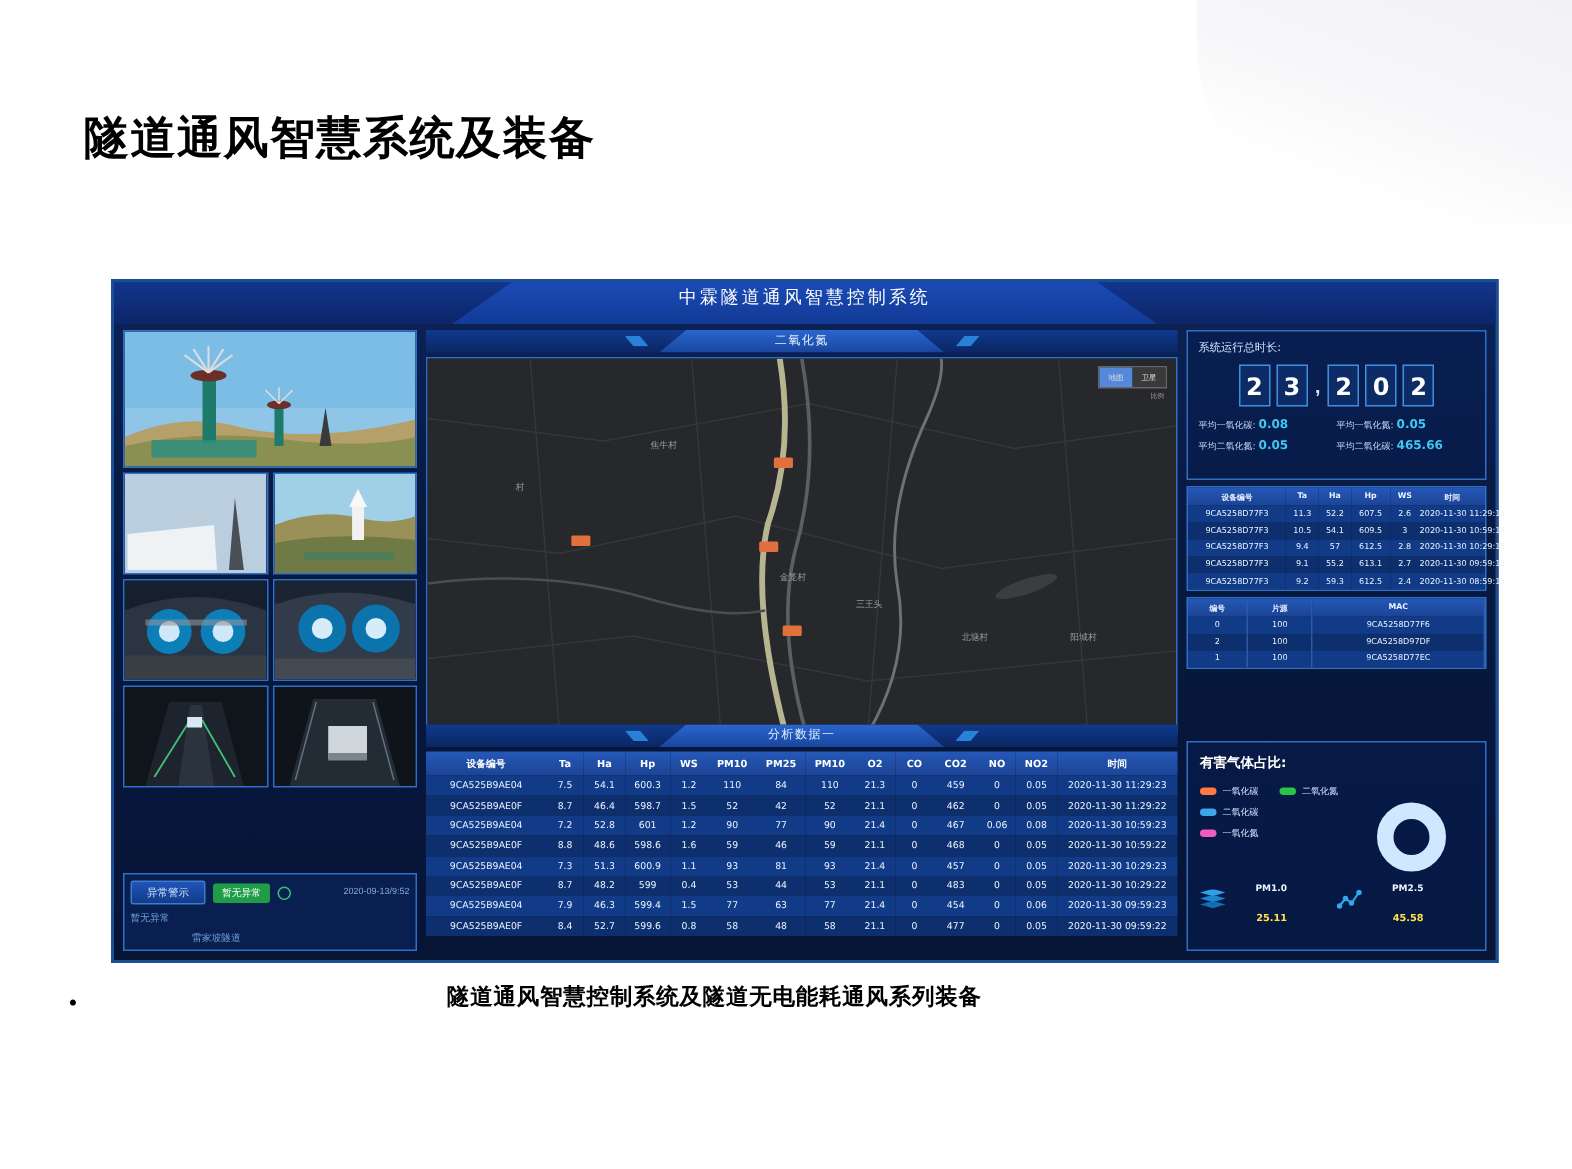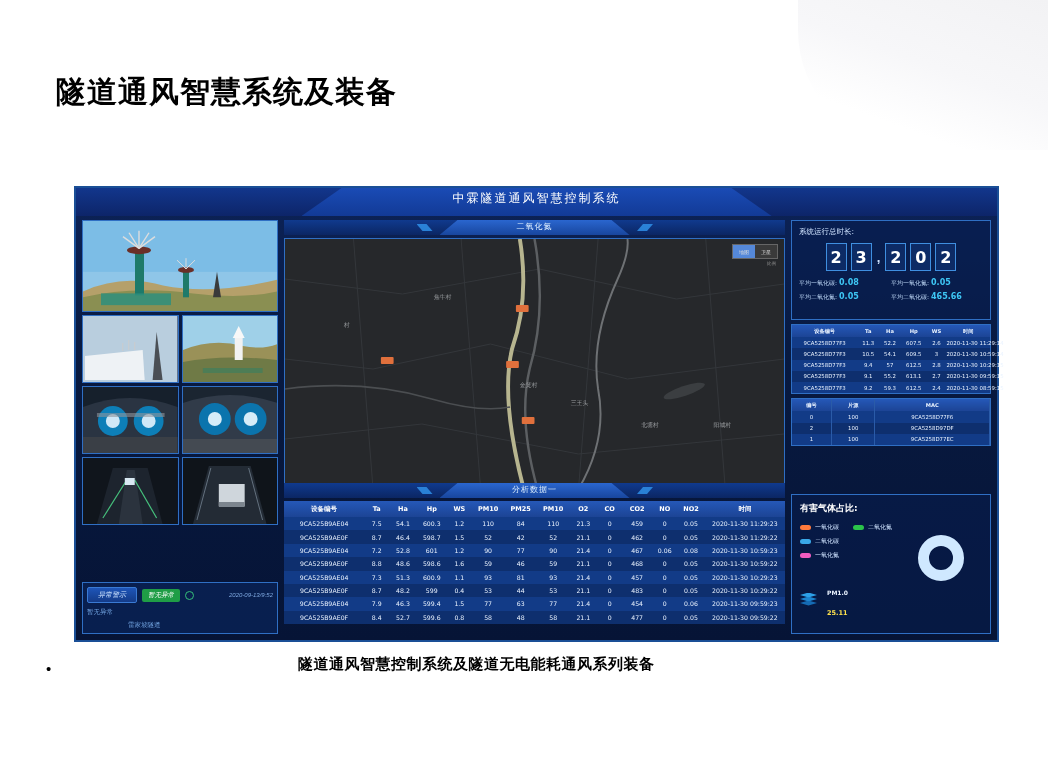--- a/index.html
+++ b/index.html
@@ -67,21 +67,21 @@
   
   .col-left{position:absolute;left:0;top:0;width:196px;bottom:0;}
   .photo-big{height:92px;border:1px solid #2f6fc4;box-sizing:border-box;overflow:hidden;position:relative;}
   .photo-row{display:flex;gap:3px;margin-top:3px;}
   .photo-sm{width:50%;height:68px;border:1px solid #2f6fc4;box-sizing:border-box;overflow:hidden;position:relative;}
   .photo-row2{display:flex;gap:3px;margin-top:3px;}
   .alarm-box{
     position:absolute;left:0;right:0;bottom:0;height:52px;
     border:1px solid #2f6fc4;background:rgba(10,36,90,.7);box-sizing:border-box;padding:4px;
   }
-  .alarm-top{display:flex;align-items:center;gap:5px;font-style:italic;}
+  .alarm-top{display:flex;align-items:center;gap:5px;}
   .btn-alarm{
     background:linear-gradient(180deg,#1e55b8,#143b88);color:#cfe4ff;
     font-size:7px;padding:2px 10px;border:1px solid #3a7ad4;border-radius:2px;white-space:nowrap;
     font-family:"DejaVu Sans","Liberation Sans",sans-serif;
   }
   .badge-ok{background:#1f9d46;color:#fff;font-size:6.5px;padding:2px 6px;border-radius:2px;white-space:nowrap;
     font-family:"DejaVu Sans","Liberation Sans",sans-serif;}
   .loc-ico{width:9px;height:9px;border:1.5px solid #35c07a;border-radius:50%;box-sizing:border-box;}
   .alarm-date{margin-left:auto;font-size:6px;color:#7fa9e0;white-space:nowrap;}
   .alarm-l1{font-size:6.5px;color:#6fa0dd;margin-top:5px;font-family:"DejaVu Sans","Liberation Sans",sans-serif;}
@@ -138,21 +138,21 @@
   .gaspanel{position:absolute;left:0;right:0;bottom:0;height:140px;padding:7px 8px;box-sizing:border-box;}
   .gp-title{font-size:9px;color:#ffffff;font-weight:bold;font-family:"DejaVu Sans","Liberation Sans",sans-serif;}
   .legend{margin-top:8px;}
   .lgrow{display:flex;gap:14px;margin-bottom:5px;}
   .lg{display:flex;align-items:center;gap:4px;font-size:6px;color:#cfe3ff;white-space:nowrap;
     font-family:"DejaVu Sans","Liberation Sans",sans-serif;}
   .lgdot{width:11px;height:5px;border-radius:3px;}
   .donut{position:absolute;right:26px;top:40px;width:46px;height:46px;border-radius:50%;
     border:11px solid #cfe8ff;box-sizing:border-box;}
   .metrics{position:absolute;left:8px;right:8px;bottom:6px;display:flex;flex-wrap:wrap;}
-  .metric{width:50%;display:flex;align-items:center;gap:10px;margin-bottom:7px;}
+  .metric{width:50%;display:flex;align-items:center;gap:20px;margin-bottom:7px;text-align:right;}
   .m-ico{width:17px;height:15px;flex:0 0 17px;position:relative;}
   .m-txt{line-height:1.25;}
   .m-name{font-size:6px;color:#eaf3ff;font-weight:bold;font-family:"DejaVu Sans","Liberation Sans",sans-serif;}
   .m-val{font-size:6.5px;color:#ffe24d;font-weight:bold;font-family:"DejaVu Sans",sans-serif;}
   .stack span{position:absolute;left:0;width:17px;height:5px;background:#2fa8f0;
     transform:skewX(-0deg);border-radius:1px;opacity:.95;
     clip-path:polygon(50% 0,100% 50%,50% 100%,0 50%);}
   .stack span:nth-child(1){top:0;} .stack span:nth-child(2){top:4px;background:#1e8bd8;}
   .stack span:nth-child(3){top:8px;background:#1670bb;}
 
@@ -670,20 +670,30 @@
         <div class="donut"></div>
         <div class="metrics" id="pm-metrics">
             <div class="metric">
               <span class="m-ico stack">
                 <span></span>
                 <span></span>
                 <span></span>
               </span>
               <span class="m-txt"><span class="m-name">PM1.0</span><br><span class="m-val">25.11</span></span>
             </div>
+            <div class="metric">
+              <span class="m-ico"><svg width="17" height="15" viewBox="0 0 17 15">
+                  <polyline points="2,11 6,6 10,9 15,2" stroke="#2fa8f0" stroke-width="1.4" fill="none"></polyline>
+                  <circle cx="2" cy="11" r="1.8" fill="#2fa8f0"></circle>
+                  <circle cx="6" cy="6" r="1.8" fill="#2fa8f0"></circle>
+                  <circle cx="10" cy="9" r="1.8" fill="#2fa8f0"></circle>
+                  <circle cx="15" cy="2" r="1.8" fill="#2fa8f0"></circle>
+                </svg></span>
+              <span class="m-txt"><span class="m-name">PM2.5</span><br><span class="m-val">45.58</span></span>
+            </div>
           </div>
       </div>
     </div>
 
   </div>
 </div>
 
 <div class="bullet">•</div>
 <div class="caption">隧道通风智慧控制系统及隧道无电能耗通风系列装备</div>
 

